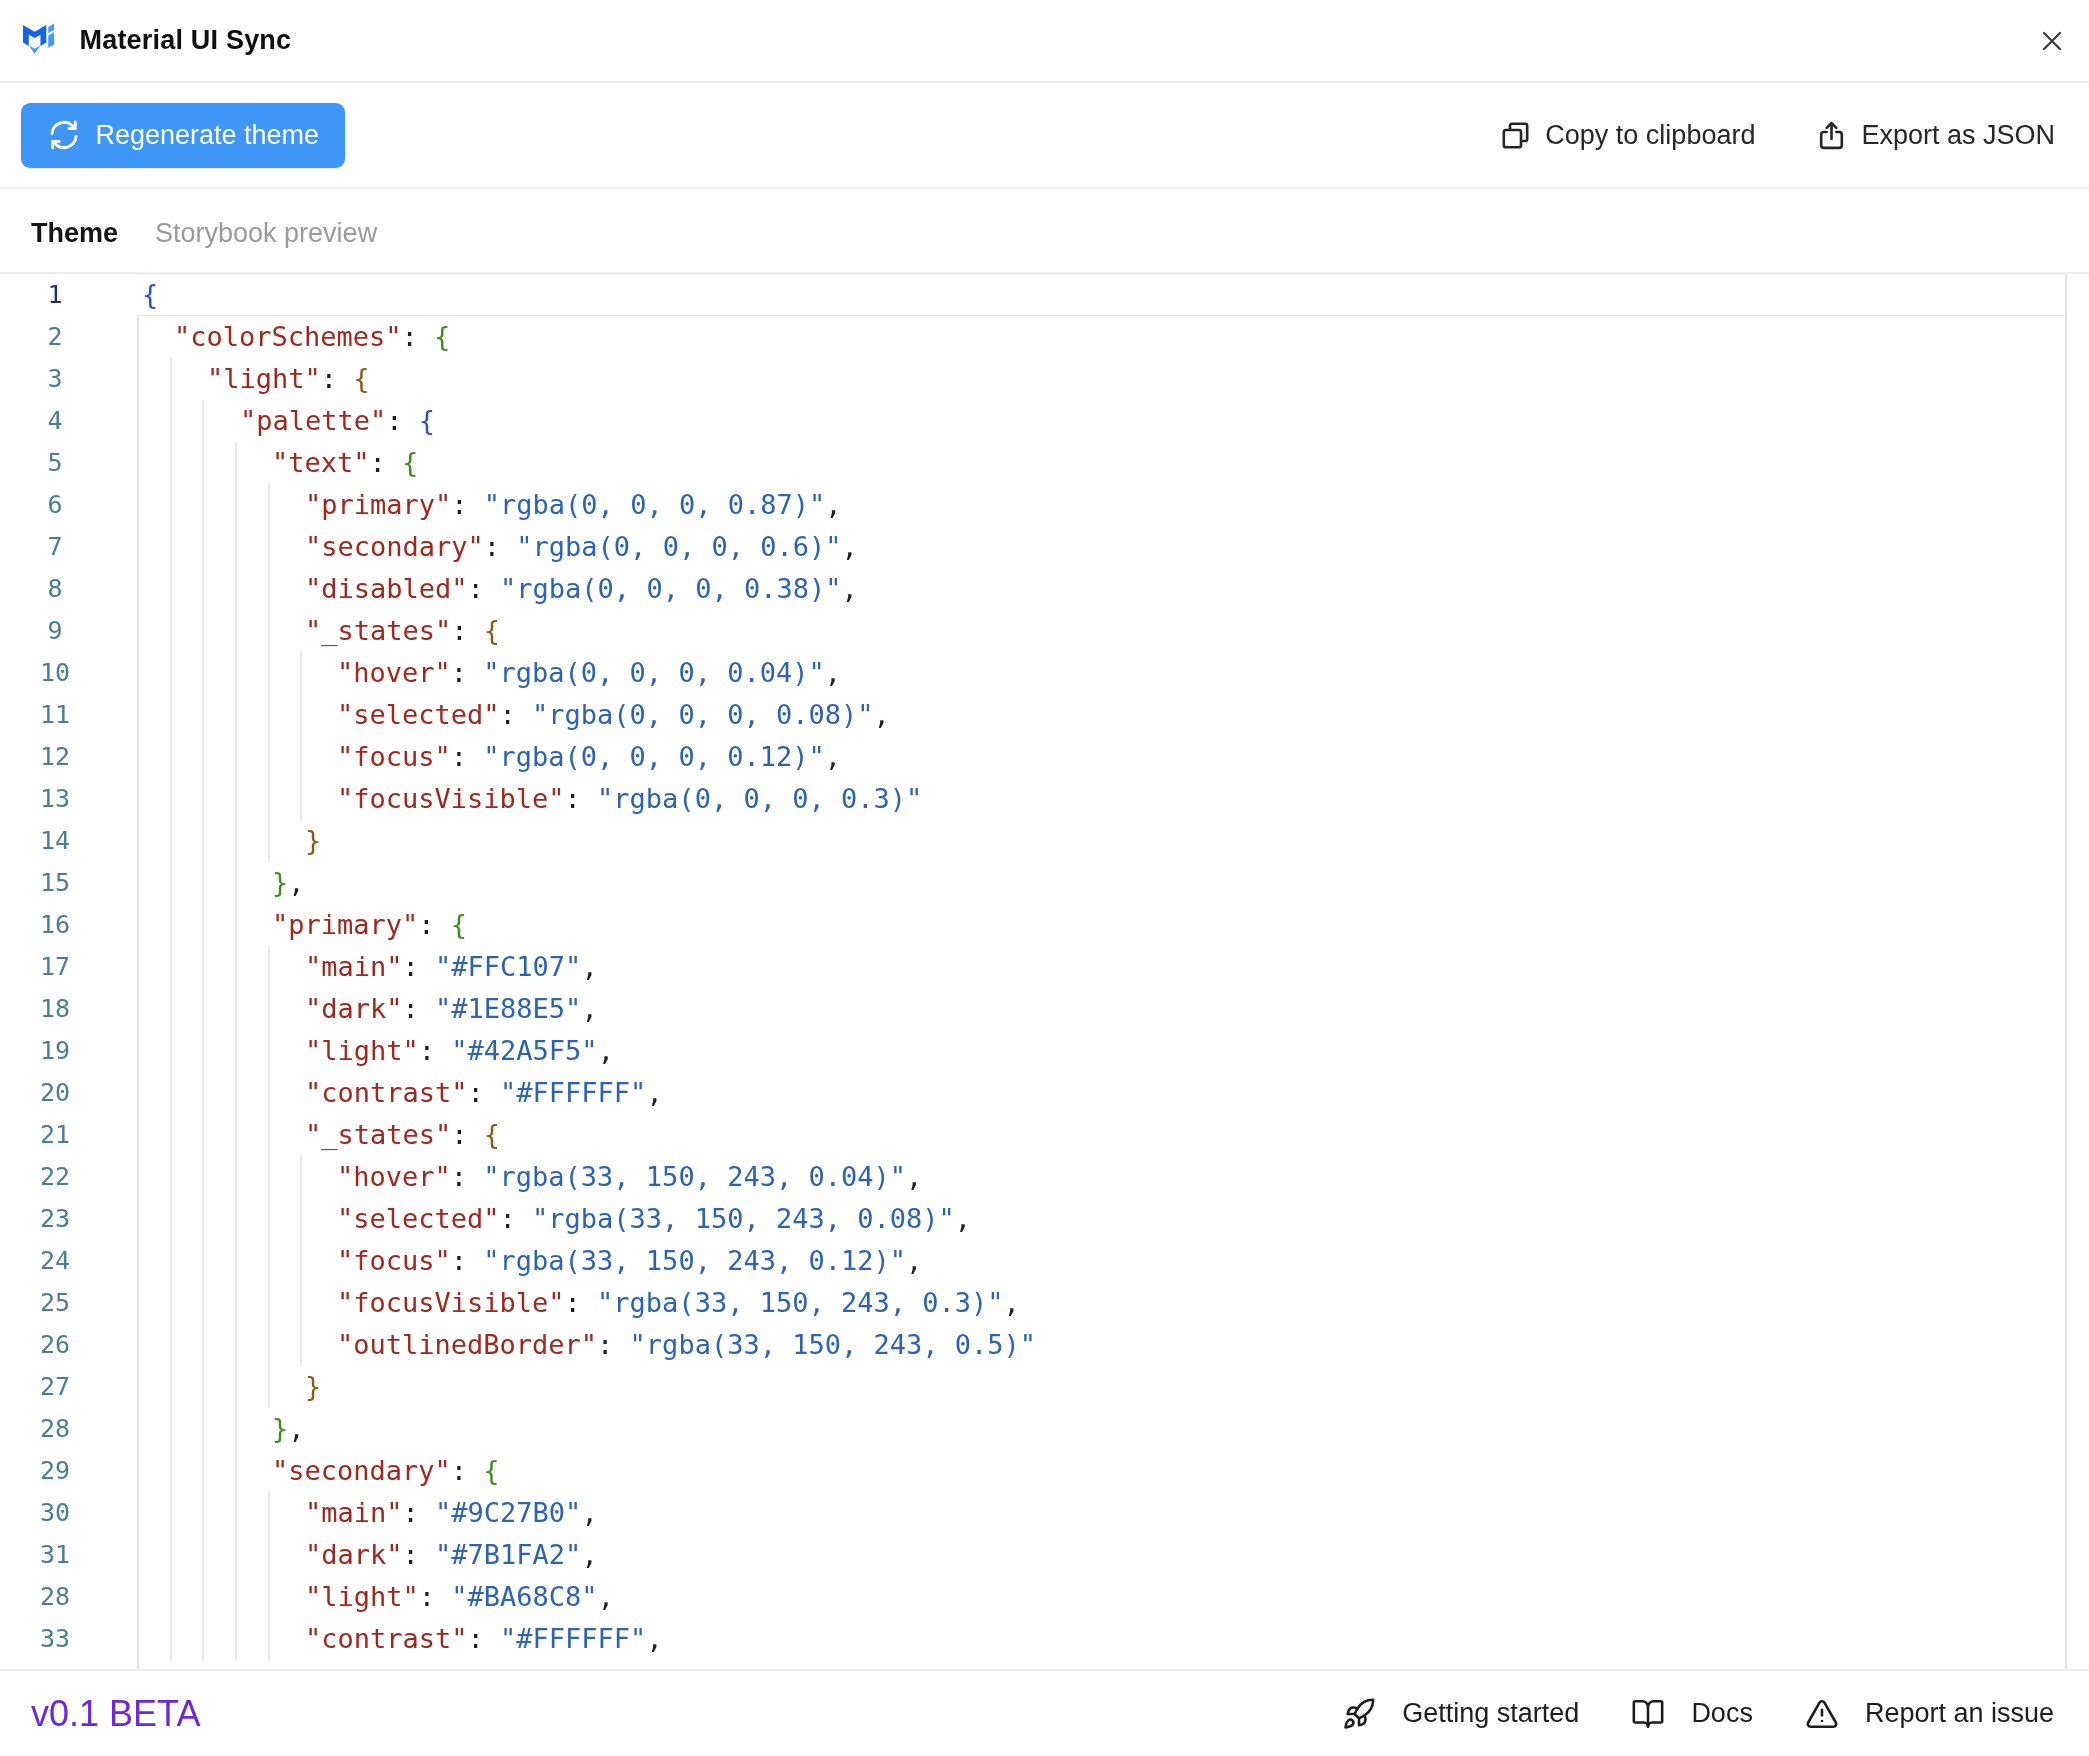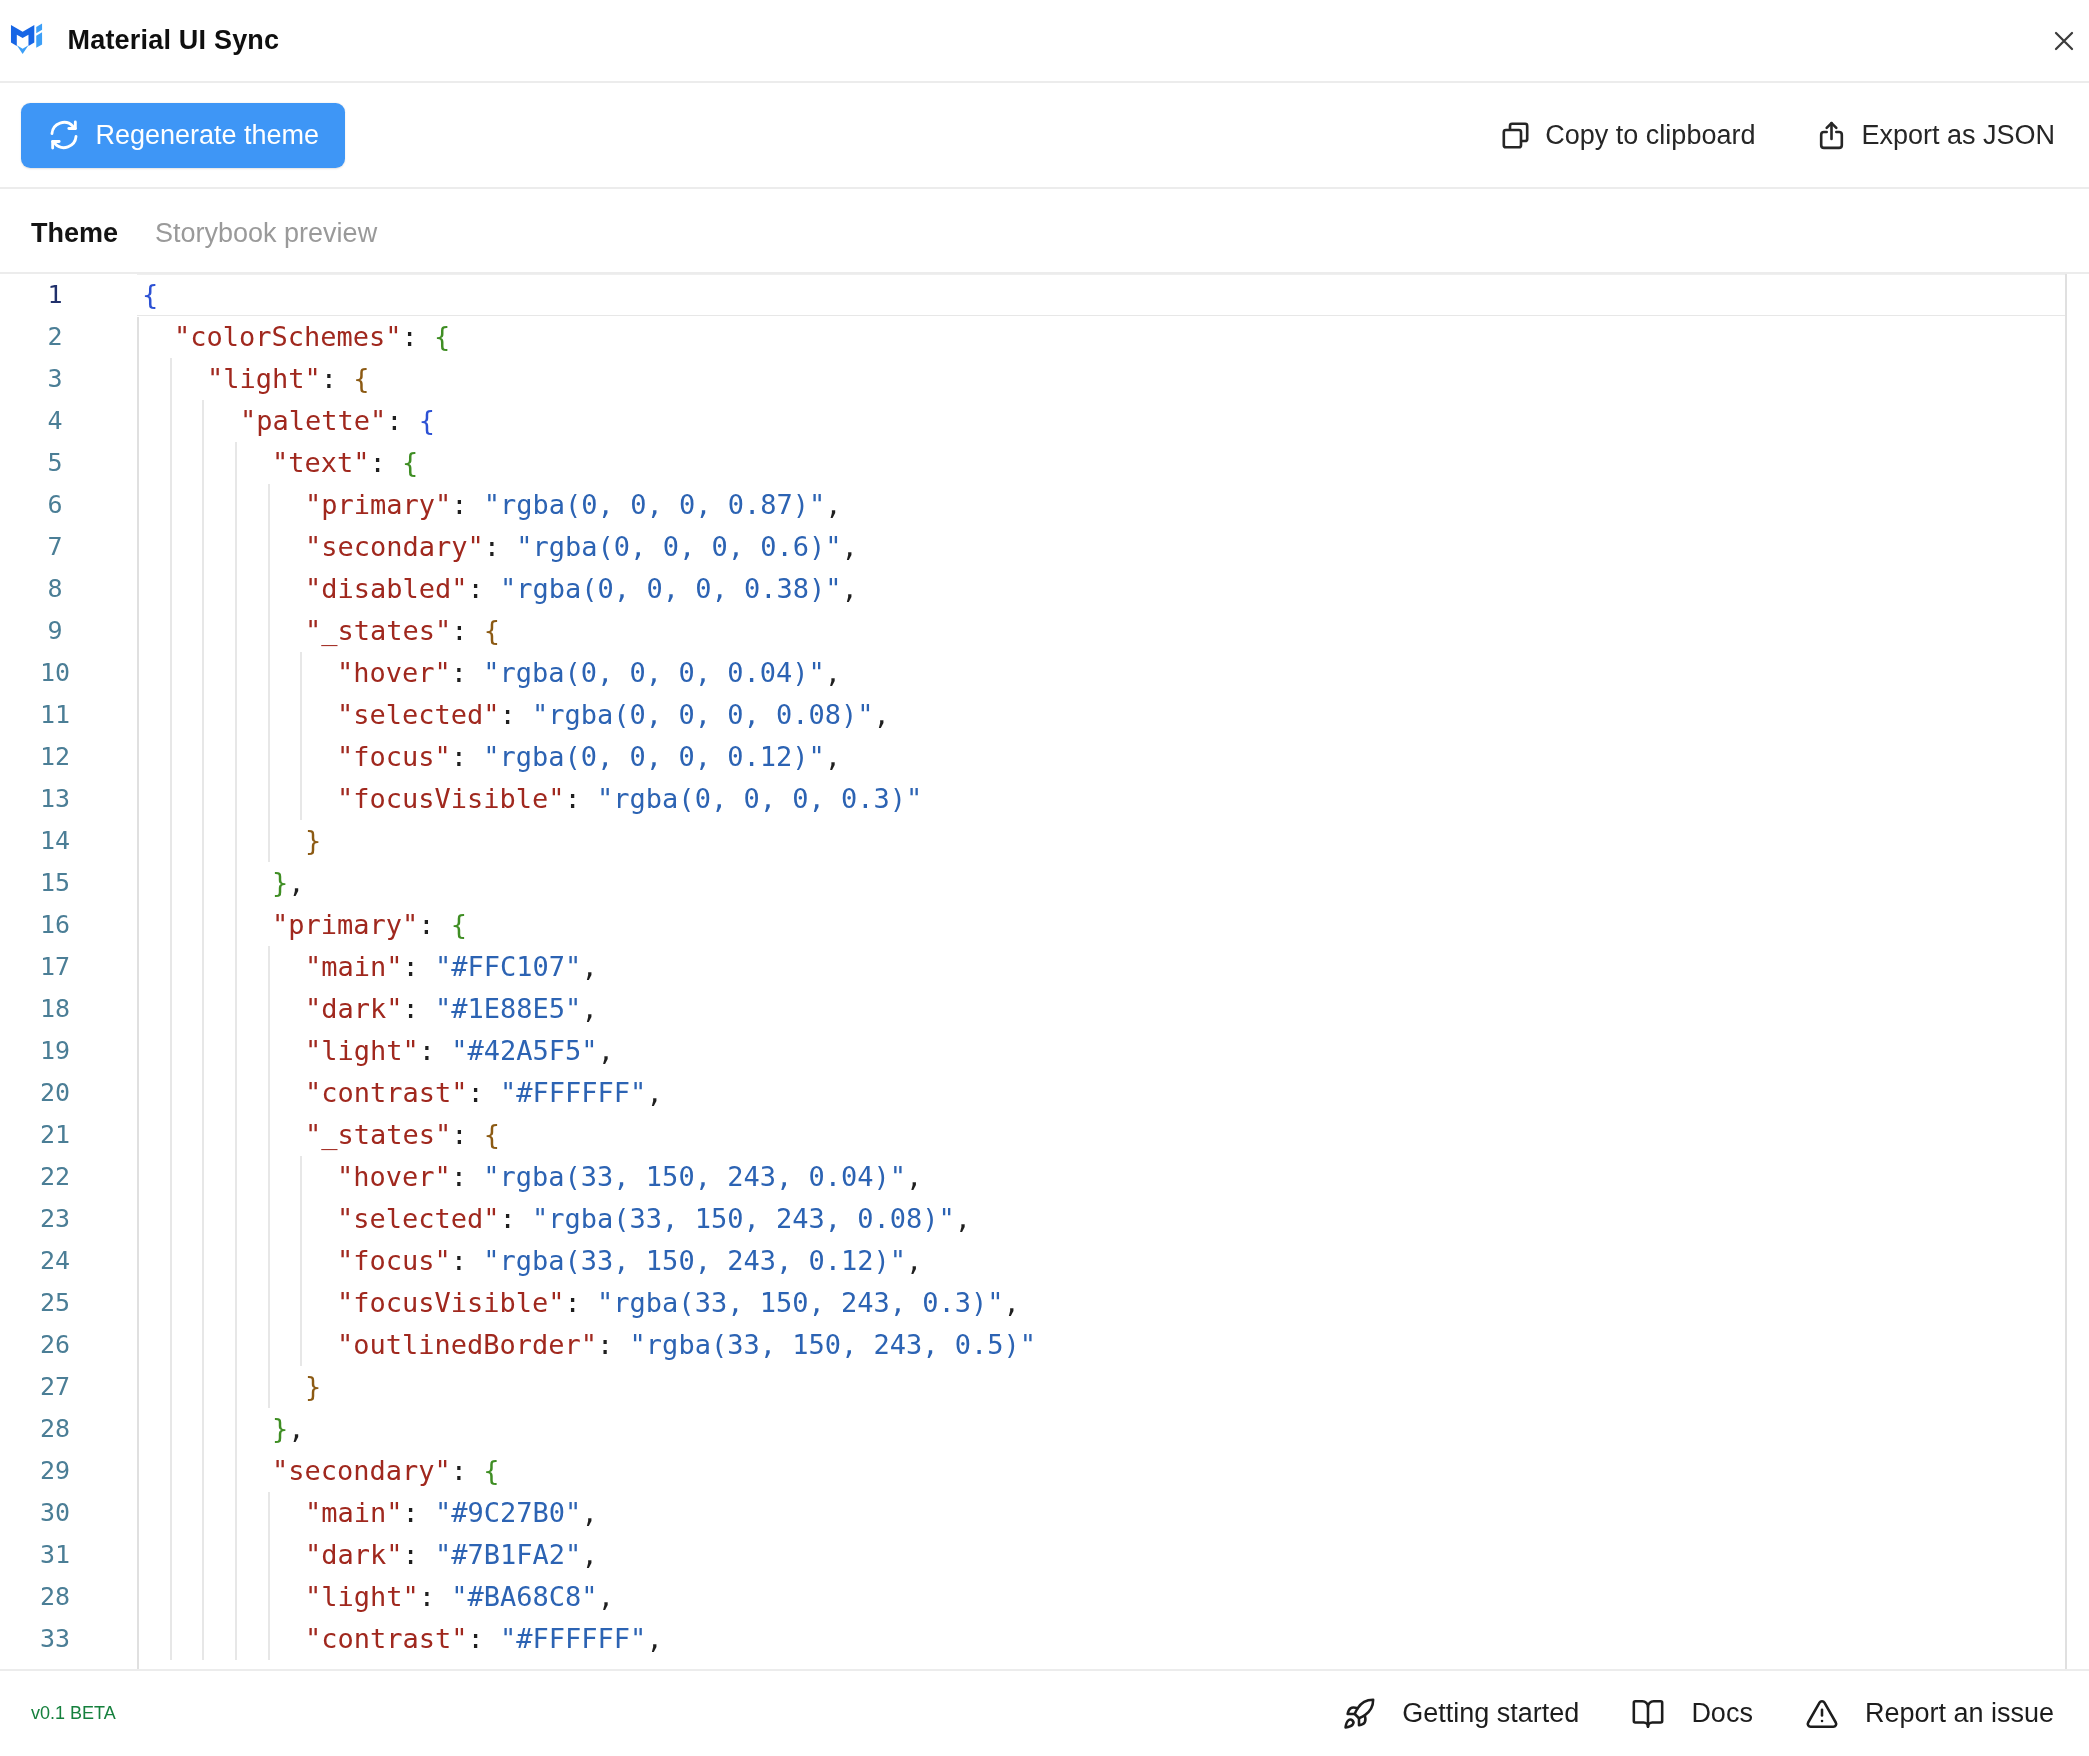--- a/index.html
+++ b/index.html
@@ -2,21 +2,21 @@
 <html style="--accent: #3E96F6; --divider: #ececec; --text-secondary: #9a9a9a; --editor-border: #e0e0e0; --guide: #e7e7e7; --line-number: #4b7e96; --line-number-active: #20306b; --code-key: #A0281E; --code-value: #2c63b3; --code-punct: #1f1f1f; --brace-1: #2c51d4; --brace-2: #3f8e24; --brace-3: #8c5a13;font-size:15px"><head>
 <meta charset="utf-8">
 <style>
   html,body{margin:0;padding:0;background:#fff;}
   .app{position:relative;width:2089px;height:1756px;background:#fff;overflow:hidden;
        font-family:"Liberation Sans",sans-serif;color:#141414;}
 
   .divider{position:absolute;left:0;right:0;height:1.9px;background:var(--divider,#ececec);}
 
   
-  .header{position:absolute;top:0;left:0;right:0;height:81px;display:flex;align-items:center;padding:0 8px;box-sizing:border-box;}
+  .header{position:absolute;top:0;left:0;right:0;height:81px;display:flex;align-items:center;padding:0 20px;box-sizing:border-box;}
   .logo{width:39px;height:35px;margin-right:20.5px;flex:0 0 auto;}
   .title{font-size:27px;font-weight:700;color:#0f0f0f;letter-spacing:0.2px;}
   .close{margin-left:auto;width:35px;height:35px;display:flex;align-items:center;justify-content:center;cursor:pointer;}
 
   
   .toolbar{position:absolute;top:83px;left:0;right:0;height:104px;display:flex;align-items:center;
            padding:0 34px 0 21.4px;box-sizing:border-box;}
   .btn{display:inline-flex;align-items:center;gap:14px;height:65px;padding:0 26px;
        background:var(--accent,#3E96F6);color:#fff;border:none;border-radius:9.3px;
        font-size:27px;font-weight:500;font-family:inherit;cursor:pointer;box-shadow:0 0.9px 1.9px rgba(0,0,0,.12);}
@@ -45,21 +45,21 @@
   .tk-k{color:var(--code-key,#A0281E);}
   .tk-v{color:var(--code-value,#2c63b3);}
   .tk-p{color:var(--code-punct,#1f1f1f);}
   .tk-b1{color:var(--brace-1,#2c51d4);}
   .tk-b2{color:var(--brace-2,#3f8e24);}
   .tk-b3{color:var(--brace-3,#8c5a13);}
 
   
   .footer{position:absolute;top:1671px;left:0;right:0;bottom:0;display:flex;align-items:center;
           padding:0 35px 0 31px;box-sizing:border-box;}
-  .version{font-size:18px;color:#15803d;}
+  .version{font-size:36px;color:#6d28d9;}
   .footer-right{margin-left:auto;display:flex;align-items:center;gap:52px;}
   .footer-link{display:inline-flex;align-items:center;gap:26px;font-size:27px;color:#1d1d1d;cursor:pointer;white-space:nowrap;}
 
   svg{display:block;}
 </style>
 </head>
 <body>
 
 <div class="app">
 

